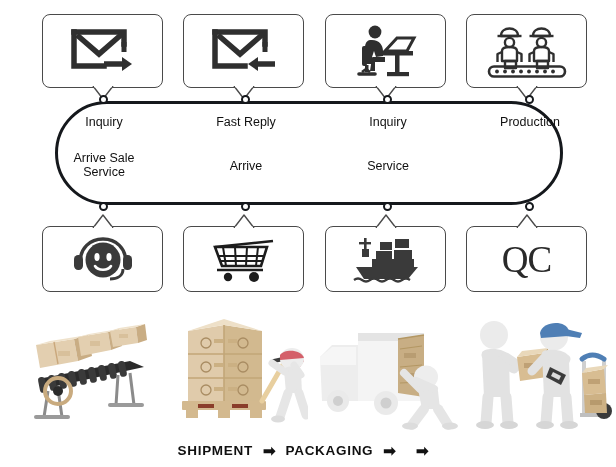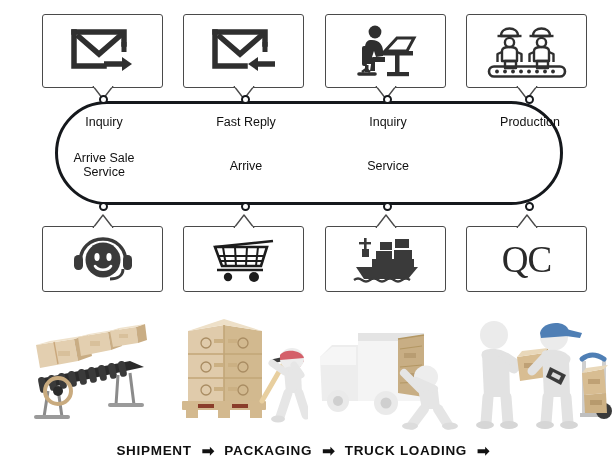--- a/index.html
+++ b/index.html
@@ -10,21 +10,21 @@
     position:relative;
     overflow:hidden;
     color:#1c1c1c;
   }
 
   
   .card{
     position:absolute;
     box-sizing:border-box;
     border:1.4px solid #4a4a4a;
-    border-radius:3px;
+    border-radius:8px;
     background:#fff;
     display:flex;
     align-items:center;
     justify-content:center;
   }
   .card svg{display:block;}
 
   
   .tail{position:absolute;width:22px;height:14px;overflow:visible;}
   .tail.down{left:50%;transform:translateX(-50%);bottom:-13px;}
@@ -503,15 +503,14 @@
       </g>
     </svg>
   </div>
 </div>
 
 <div id="captions">
   <span class="cap">SHIPMENT</span>
   <span class="caparrow">➡</span>
   <span class="cap">PACKAGING</span>
   <span class="caparrow">➡</span>
-  <span class="cap">TRUCK  LOADING</span>
   <span class="caparrow">➡</span>
 </div>
 
 </body></html>

